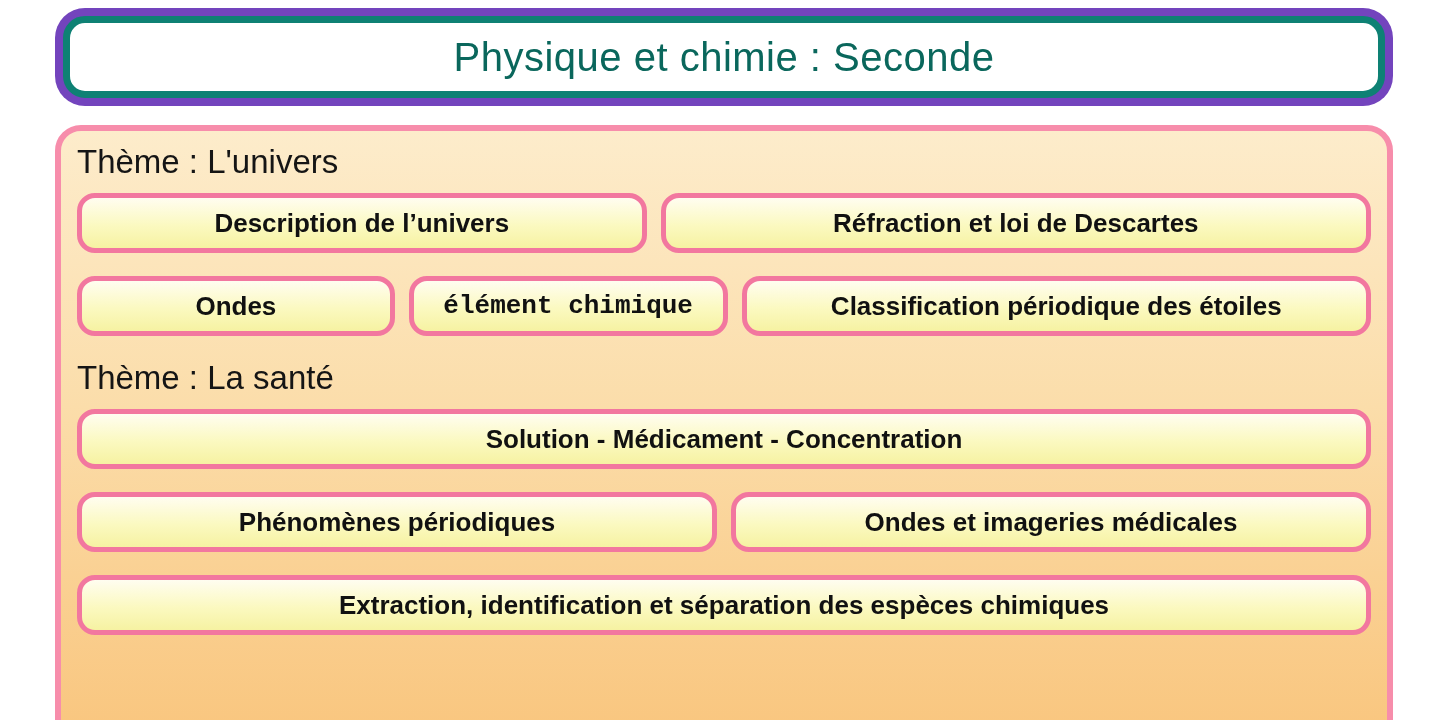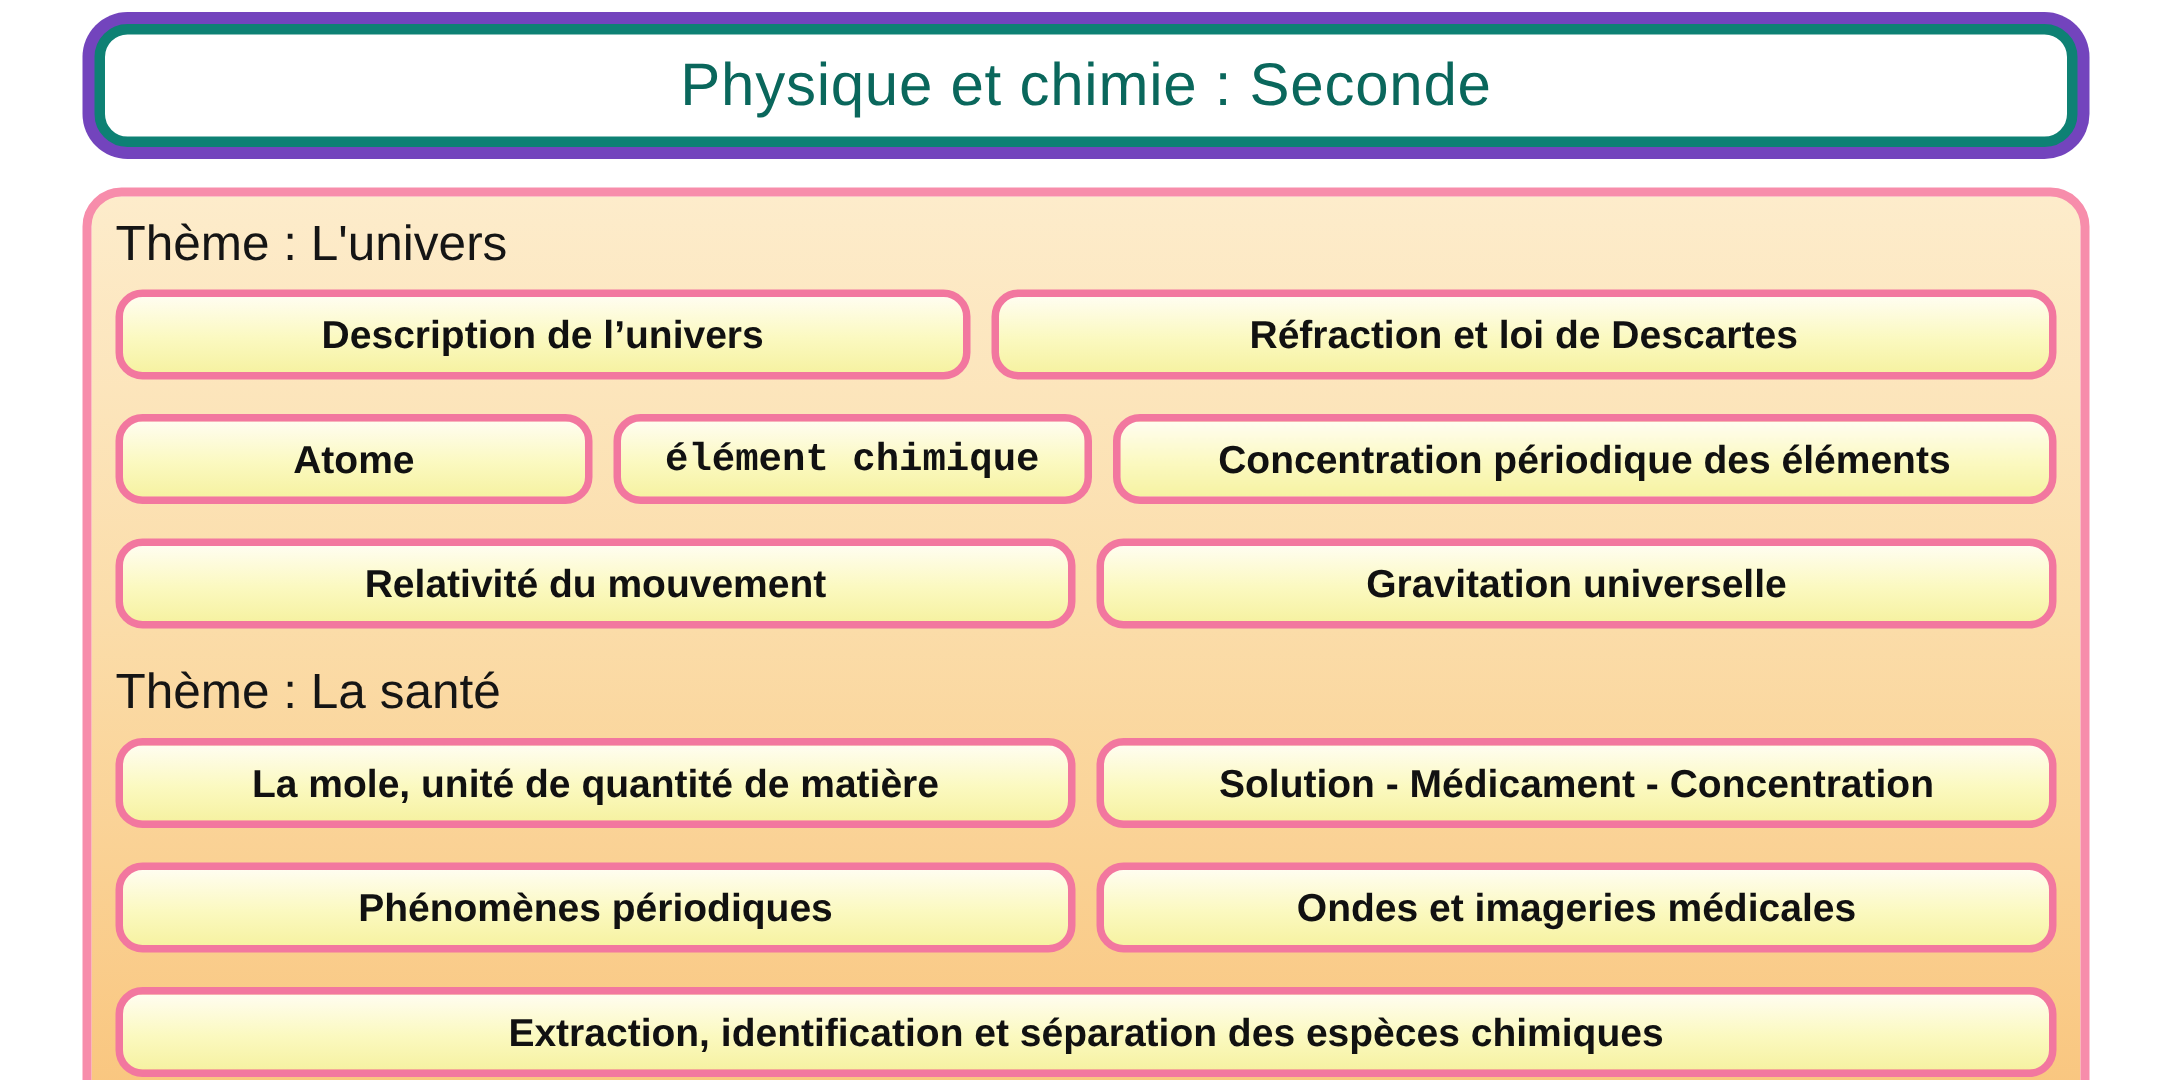--- a/index.html
+++ b/index.html
@@ -100,34 +100,29 @@
   <div class="themes-panel">
 
     <div class="theme-heading">Thème : L'univers</div>
 
     <div class="btn-row">
       <div class="chapter-btn g425">Description de l’univers</div>
       <div class="chapter-btn g532">Réfraction et loi de Descartes</div>
     </div>
 
     <div class="btn-row">
-      <div class="chapter-btn g317">Atome</div>
+      <div class="chapter-btn g317">Ondes</div>
       <div class="chapter-btn g318">élément chimique</div>
-      <div class="chapter-btn g638">Concentration périodique des éléments</div>
+      <div class="chapter-btn g638">Classification périodique des étoiles</div>
     </div>
 
-    <div class="btn-row">
-      <div class="chapter-btn g50">Relativité du mouvement</div>
-      <div class="chapter-btn g50">Gravitation universelle</div>
-    </div>
 
     <div class="theme-heading second">Thème : La santé</div>
 
     <div class="btn-row">
-      <div class="chapter-btn g50">La mole, unité de quantité de matière</div>
       <div class="chapter-btn g50">Solution - Médicament - Concentration</div>
     </div>
 
     <div class="btn-row">
       <div class="chapter-btn g50">Phénomènes périodiques</div>
       <div class="chapter-btn g50">Ondes et imageries médicales</div>
     </div>
 
     <div class="btn-row">
       <div class="chapter-btn g100">Extraction, identification et séparation des espèces chimiques</div>

